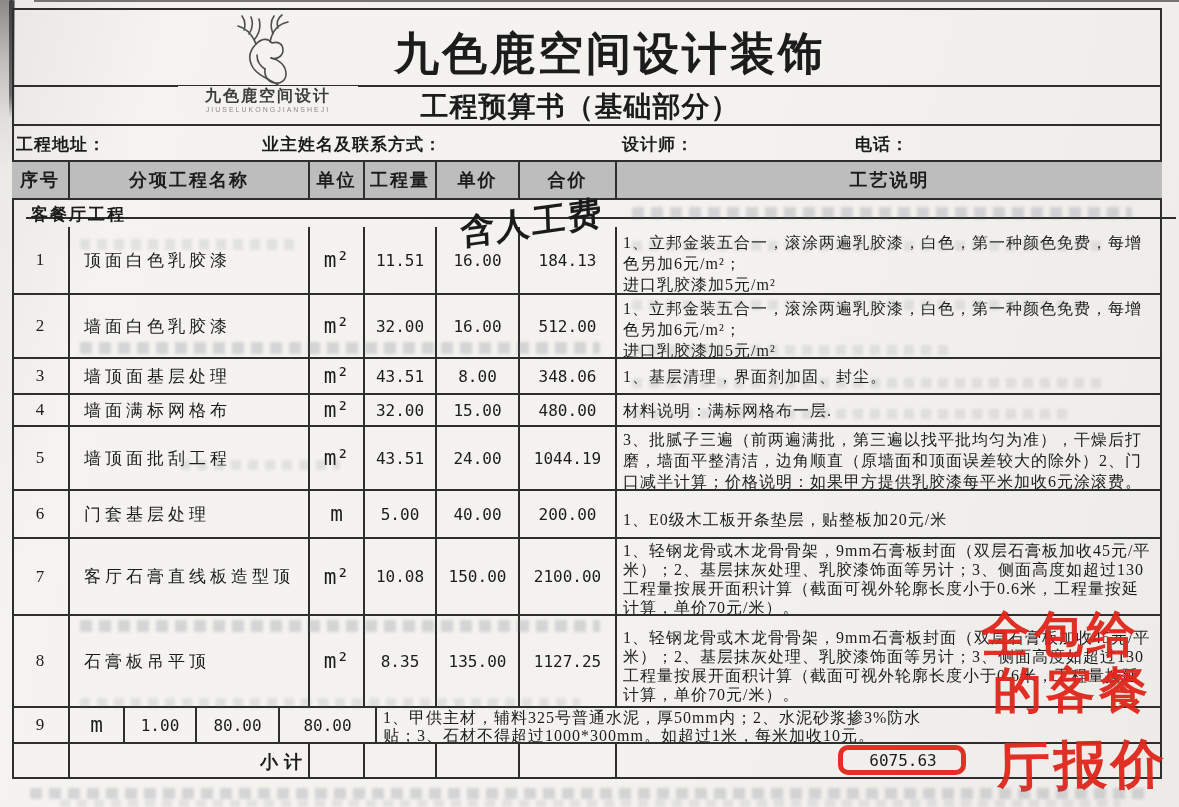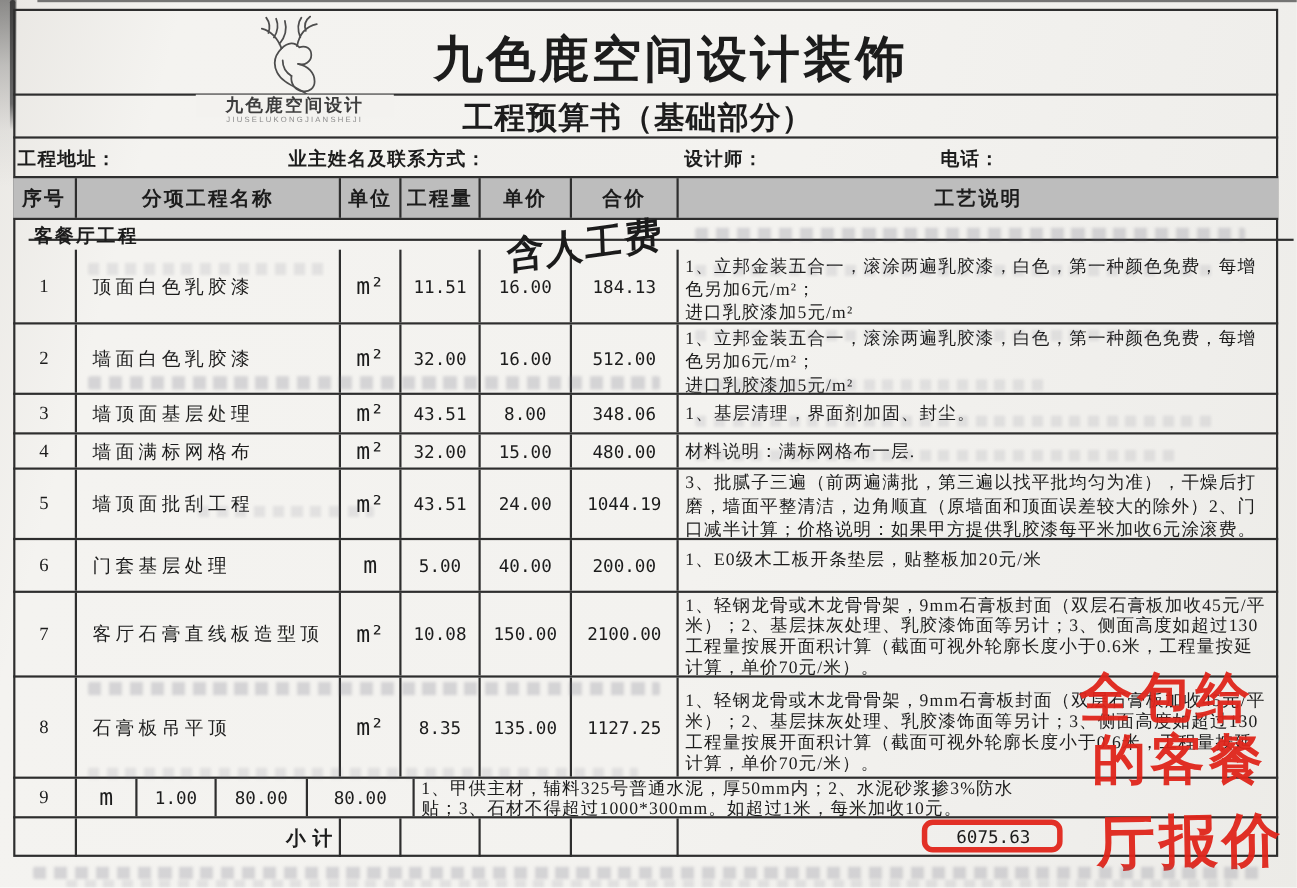--- a/index.html
+++ b/index.html
@@ -171,21 +171,21 @@
     </div>
   </div>
 
   <div class="trow" style="top:491px;height:48px">
     <div class="cell c-no">6</div>
     <div class="cell c-name">门套基层处理</div>
     <div class="cell c-unit">m</div>
     <div class="cell c-qty num">5.00</div>
     <div class="cell c-price num">40.00</div>
     <div class="cell c-total num">200.00</div>
-    <div class="cell c-desc" style="padding-top:8px">
+    <div class="cell c-desc" style="padding-top:18px">
       <div class="dline">1、E0级木工板开条垫层，贴整板加20元/米</div>
     </div>
   </div>
 
   <div class="trow" style="top:539px;height:77px">
     <div class="cell c-no">7</div>
     <div class="cell c-name">客厅石膏直线板造型顶</div>
     <div class="cell c-unit">m²</div>
     <div class="cell c-qty num">10.08</div>
     <div class="cell c-price num">150.00</div>

